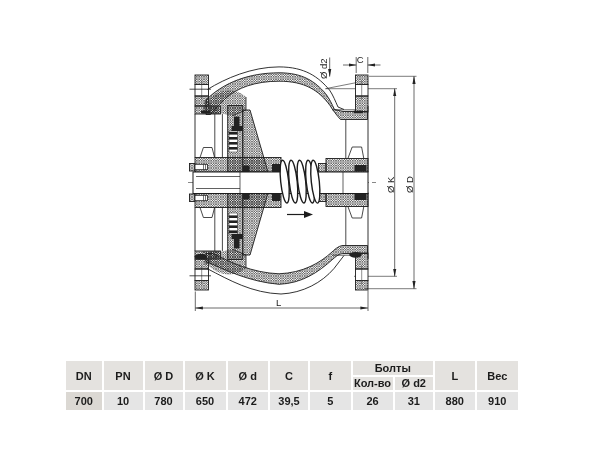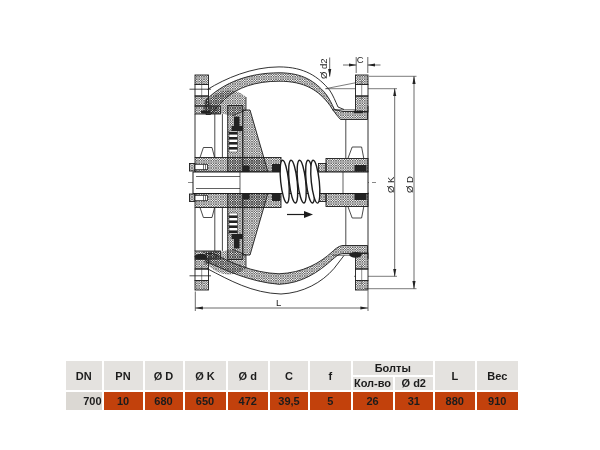--- a/index.html
+++ b/index.html
@@ -1,22 +1,22 @@
 <!DOCTYPE html>
 <html><head>
 <meta charset="utf-8">
 <style>
   html,body{margin:0;padding:0;width:600px;height:450px;background:#fff;overflow:hidden;}
   body{font-family:"Liberation Sans",sans-serif;}
   #draw{position:absolute;left:0;top:0;}
   table{position:absolute;left:64px;top:359px;border-collapse:separate;border-spacing:2px;table-layout:fixed;}
   td{font-size:11px;font-weight:bold;color:#1c1c1c;text-align:center;vertical-align:middle;padding:0;}
   .h{background:#e4e2df;}
-  .b{background:#c2410c;}
-  .g{background:#dbd8d3;text-align:right;}
+  .b{background:#e5e5e5;}
+  .g{background:#dbd8d3;}
 </style>
 </head>
 <body>
 <svg id="draw" width="600" height="360" viewBox="0 0 600 360">
   <defs>
     <pattern id="ht" patternUnits="userSpaceOnUse" width="2.4" height="2.4">
       <line x1="0" y1="0" x2="2.4" y2="2.4" stroke="#2a2a2a" stroke-width="0.55"></line>
       <line x1="0" y1="2.4" x2="2.4" y2="0" stroke="#2a2a2a" stroke-width="0.55"></line>
     </pattern>
     <marker id="ar" viewBox="0 0 10 6" refX="9.5" refY="3" markerWidth="10" markerHeight="6" orient="auto-start-reverse">
@@ -164,21 +164,21 @@
     <td class="h" rowspan="2">L</td>
     <td class="h" rowspan="2">Вес</td>
   </tr>
   <tr style="height:13.5px">
     <td class="h">Кол-во</td>
     <td class="h">Ø d2</td>
   </tr>
   <tr style="height:18px">
     <td class="g">700</td>
     <td class="b">10</td>
-    <td class="b">680</td>
+    <td class="b">780</td>
     <td class="b">650</td>
     <td class="b">472</td>
     <td class="b">39,5</td>
     <td class="b">5</td>
     <td class="b">26</td>
     <td class="b">31</td>
     <td class="b">880</td>
     <td class="b">910</td>
   </tr>
 </tbody>

